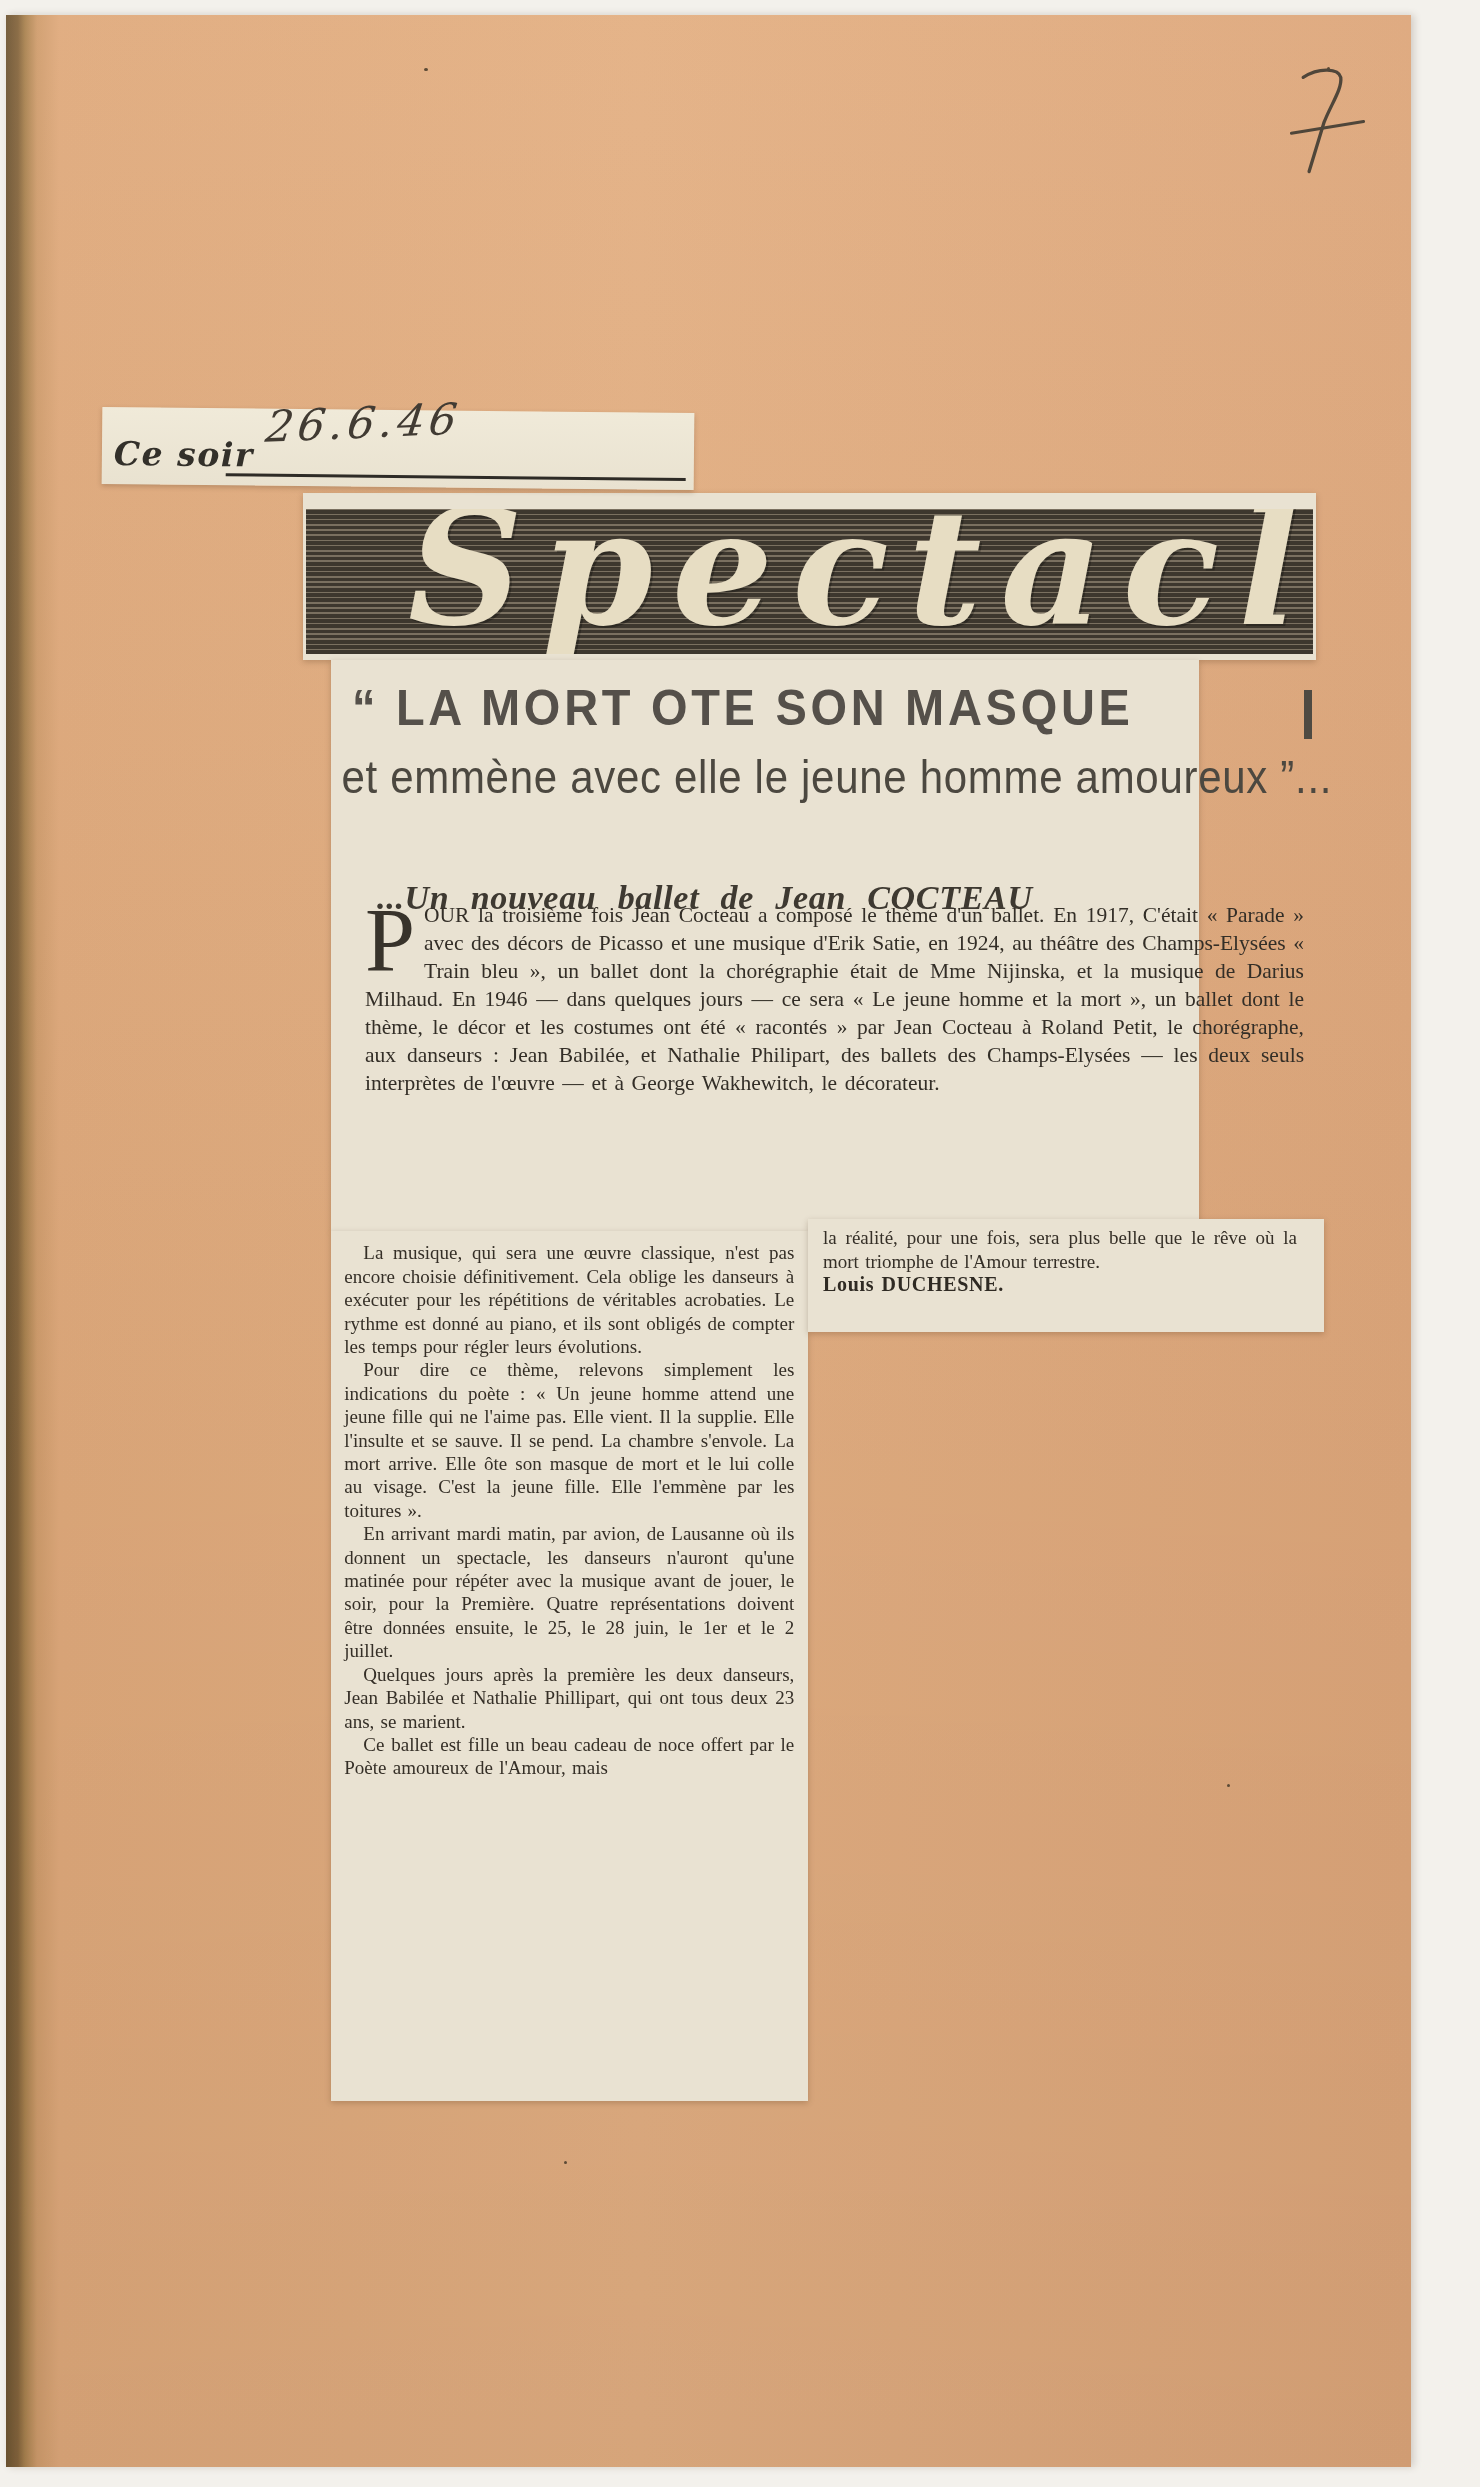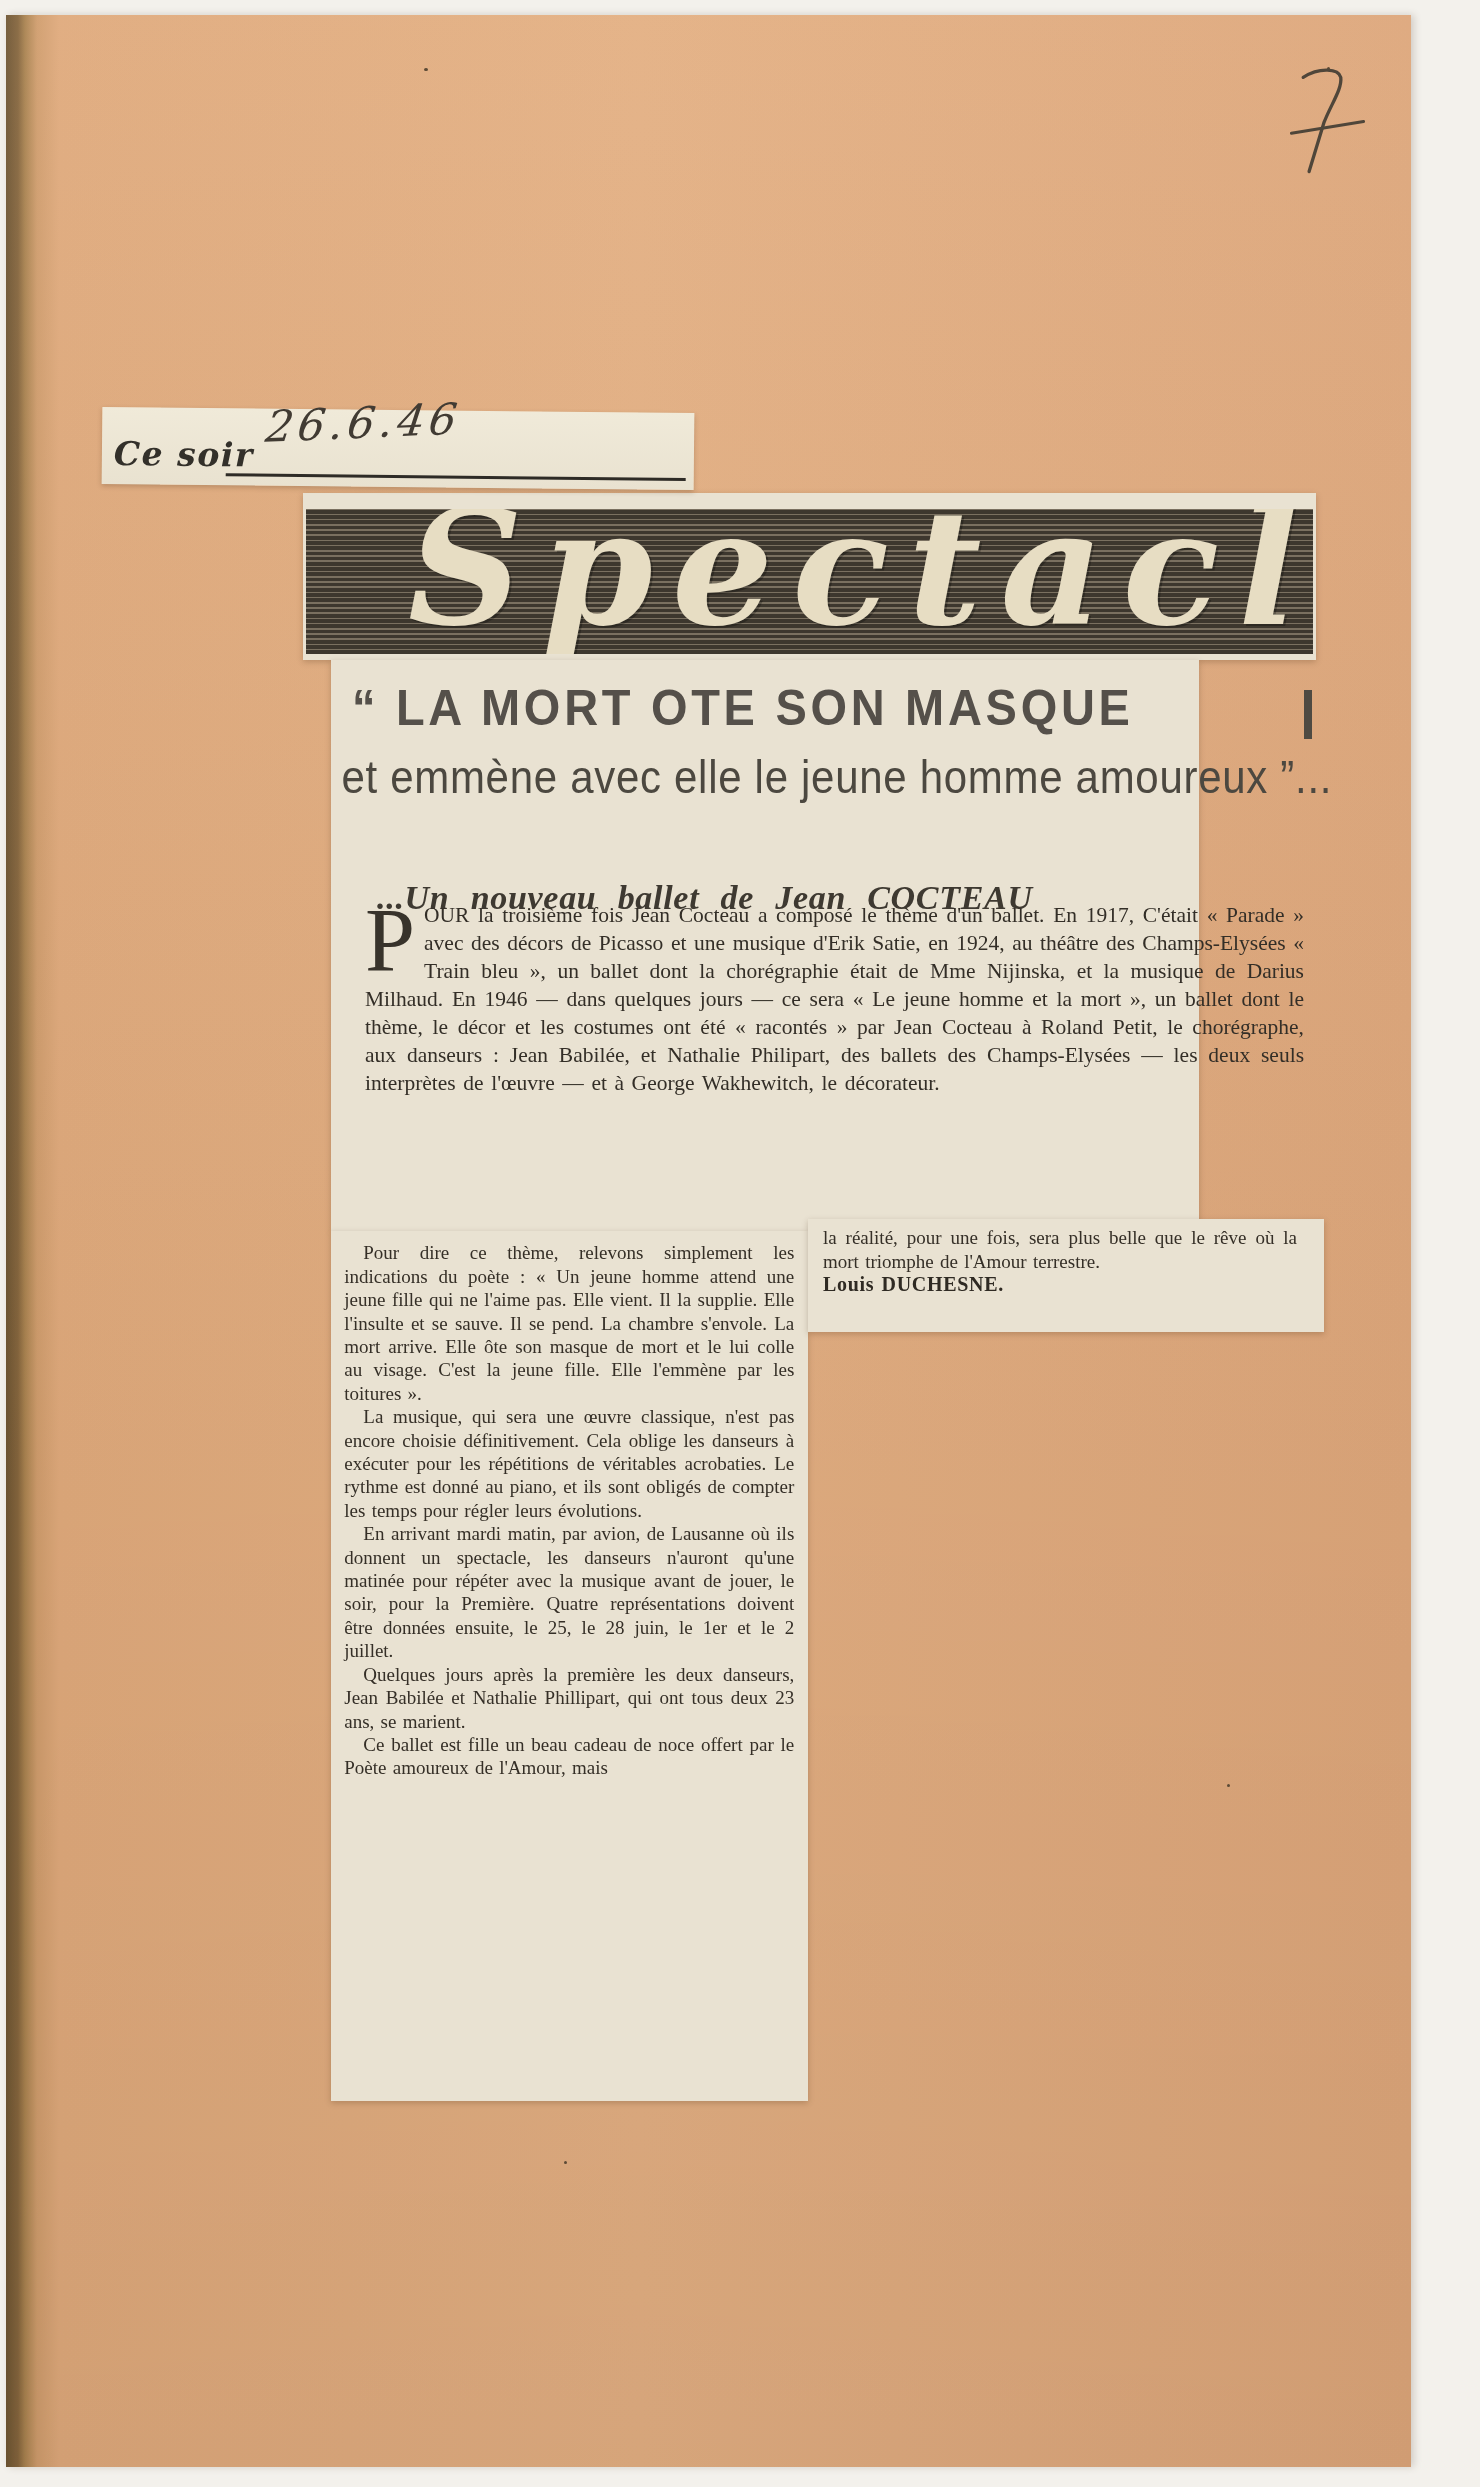--- a/index.html
+++ b/index.html
@@ -102,22 +102,22 @@
     <div class="cut-bar" style="left:973px;top:30px;width:8.1px;height:49px;"></div>
     <div class="headline2">et emmène avec elle le jeune homme amoureux ”...</div>
     <div class="subhead">...Un nouveau ballet de Jean COCTEAU</div>
     <div class="lead">
       <span class="dropcap">P</span><span>OUR la troisième fois Jean Cocteau a composé le thème d'un ballet. En 1917, C'était « Parade » avec des décors de Picasso et une musique d'Erik Satie, en 1924, au théâtre des Champs-Elysées « Train bleu », un ballet dont la chorégraphie était de Mme Nijinska, et la musique de Darius Milhaud. En 1946 — dans quelques jours — ce sera « Le jeune homme et la mort », un ballet dont le thème, le décor et les costumes ont été « racontés » par Jean Cocteau à Roland Petit, le chorégraphe, aux danseurs : Jean Babilée, et Nathalie Philipart, des ballets des Champs-Elysées — les deux seuls interprètes de l'œuvre — et à George Wakhewitch, le décorateur.</span>
     </div>
   </div>
 
   <div class="paper clip-left">
     <div class="colx col-left">
+      <p>La musique, qui sera une œuvre classique, n'est pas encore choisie définitivement. Cela oblige les danseurs à exécuter pour les répétitions de véritables acrobaties. Le rythme est donné au piano, et ils sont obligés de compter les temps pour régler leurs évolutions.</p>
       <p>Pour dire ce thème, relevons simplement les indications du poète : « Un jeune homme attend une jeune fille qui ne l'aime pas. Elle vient. Il la supplie. Elle l'insulte et se sauve. Il se pend. La chambre s'envole. La mort arrive. Elle ôte son masque de mort et le lui colle au visage. C'est la jeune fille. Elle l'emmène par les toitures ».</p>
-      <p>La musique, qui sera une œuvre classique, n'est pas encore choisie définitivement. Cela oblige les danseurs à exécuter pour les répétitions de véritables acrobaties. Le rythme est donné au piano, et ils sont obligés de compter les temps pour régler leurs évolutions.</p>
       <p>En arrivant mardi matin, par avion, de Lausanne où ils donnent un spectacle, les danseurs n'auront qu'une matinée pour répéter avec la musique avant de jouer, le soir, pour la Première. Quatre représentations doivent être données ensuite, le 25, le 28 juin, le 1er et le 2 juillet.</p>
       <p>Quelques jours après la première les deux danseurs, Jean Babilée et Nathalie Phillipart, qui ont tous deux 23 ans, se marient.</p>
       <p>Ce ballet est fille un beau cadeau de noce offert par le Poète amoureux de l'Amour, mais</p>
     </div>
   </div>
 
   <div class="paper clip-right">
     <div class="colx col-right">
       <p>la réalité, pour une fois, sera plus belle que le rêve où la mort triomphe de l'Amour terrestre.</p>
       <p class="byline">Louis DUCHESNE.</p>

